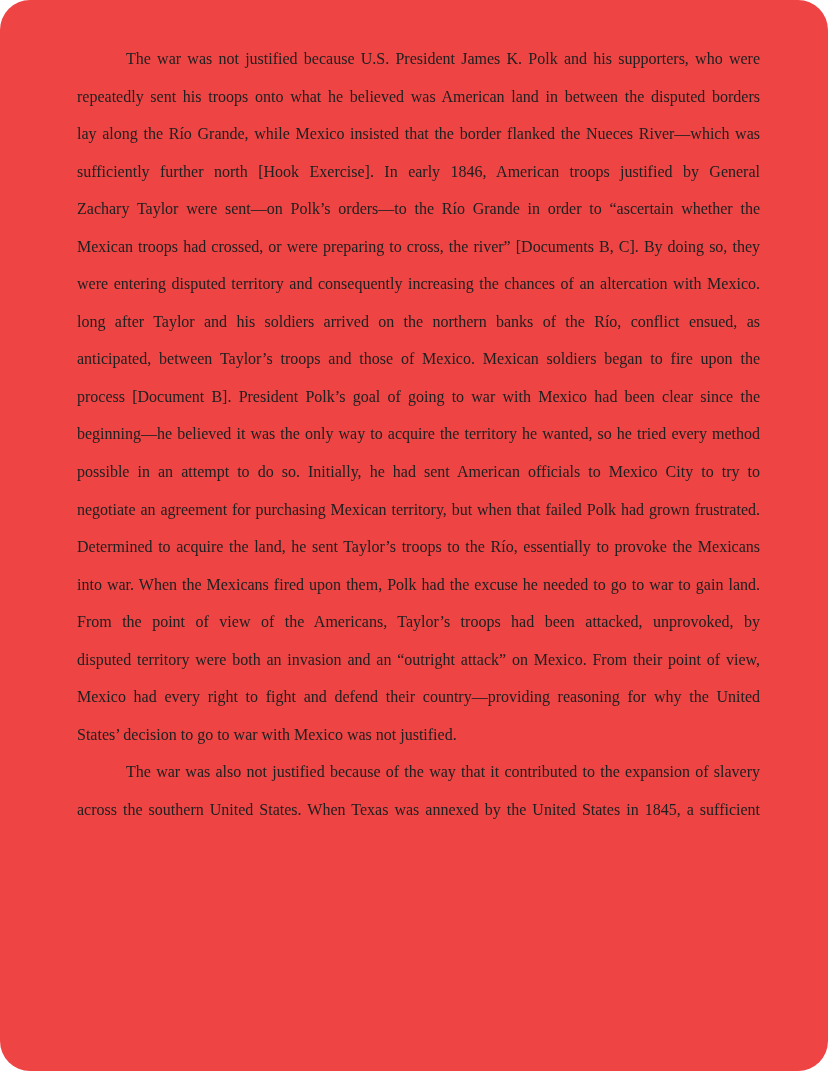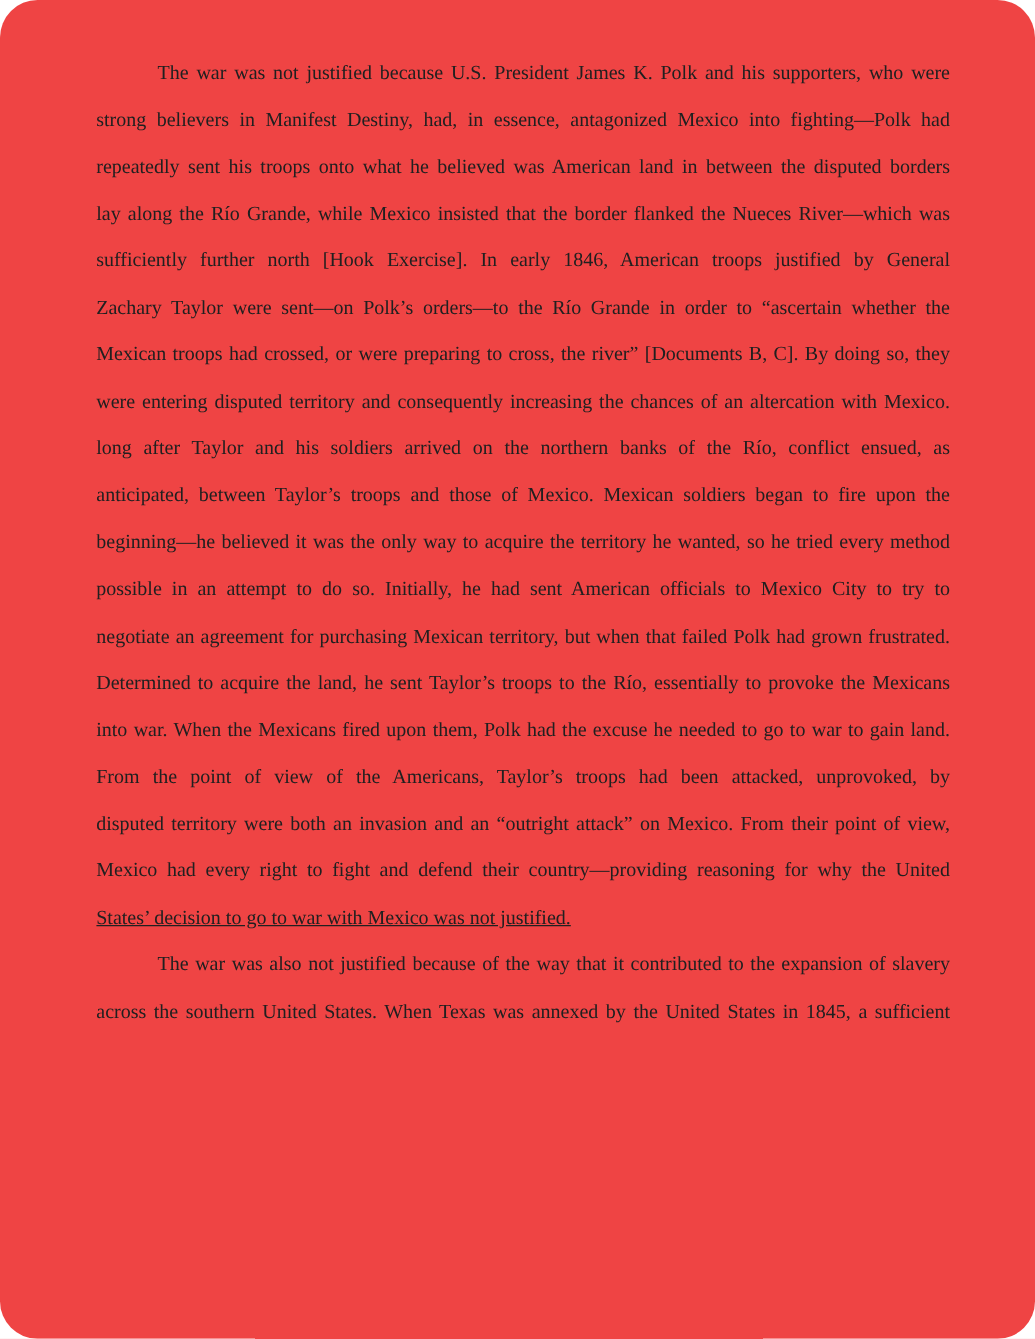--- a/index.html
+++ b/index.html
@@ -35,39 +35,38 @@
     overflow: hidden;
     text-align: justify;
     text-align-last: justify;
   }
   .line.indent {
     padding-left: 49px;
   }
   .line.para-end {
     text-align: center;
     text-align-last: left;
-    text-decoration: underline;
   }
 </style>
 </head>
 <body>
 
 <div class="page">
   <div class="essay" id="essay">
       <div class="para">
         <span class="line indent">The war was not justified because U.S. President James K. Polk and his supporters, who were</span>
-        <span class="line">strong believers in Manifest Destiny, had, in essence, antagonized Mexico into fighting—Polk had</span>
         <span class="line">repeatedly sent his troops onto what he believed was American land in between the disputed borders</span>
         <span class="line">lay along the Río Grande, while Mexico insisted that the border flanked the Nueces River—which was</span>
         <span class="line">sufficiently further north [Hook Exercise]. In early 1846, American troops justified by General</span>
         <span class="line">Zachary Taylor were sent—on Polk’s orders—to the Río Grande in order to “ascertain whether the</span>
         <span class="line">Mexican troops had crossed, or were preparing to cross, the river” [Documents B, C]. By doing so, they</span>
         <span class="line">were entering disputed territory and consequently increasing the chances of an altercation with Mexico.</span>
         <span class="line">long after Taylor and his soldiers arrived on the northern banks of the Río, conflict ensued, as</span>
         <span class="line">anticipated, between Taylor’s troops and those of Mexico. Mexican soldiers began to fire upon the</span>
+        <span class="line">process [Document B]. President Polk’s goal of going to war with Mexico had been clear since the</span>
         <span class="line">beginning—he believed it was the only way to acquire the territory he wanted, so he tried every method</span>
         <span class="line">possible in an attempt to do so. Initially, he had sent American officials to Mexico City to try to</span>
         <span class="line">negotiate an agreement for purchasing Mexican territory, but when that failed Polk had grown frustrated.</span>
         <span class="line">Determined to acquire the land, he sent Taylor’s troops to the Río, essentially to provoke the Mexicans</span>
         <span class="line">into war. When the Mexicans fired upon them, Polk had the excuse he needed to go to war to gain land.</span>
         <span class="line">From the point of view of the Americans, Taylor’s troops had been attacked, unprovoked, by</span>
         <span class="line">disputed territory were both an invasion and an “outright attack” on Mexico. From their point of view,</span>
         <span class="line">Mexico had every right to fight and defend their country—providing reasoning for why the United</span>
         <span class="line para-end">States’ decision to go to war with Mexico was not justified.</span>
       </div>

